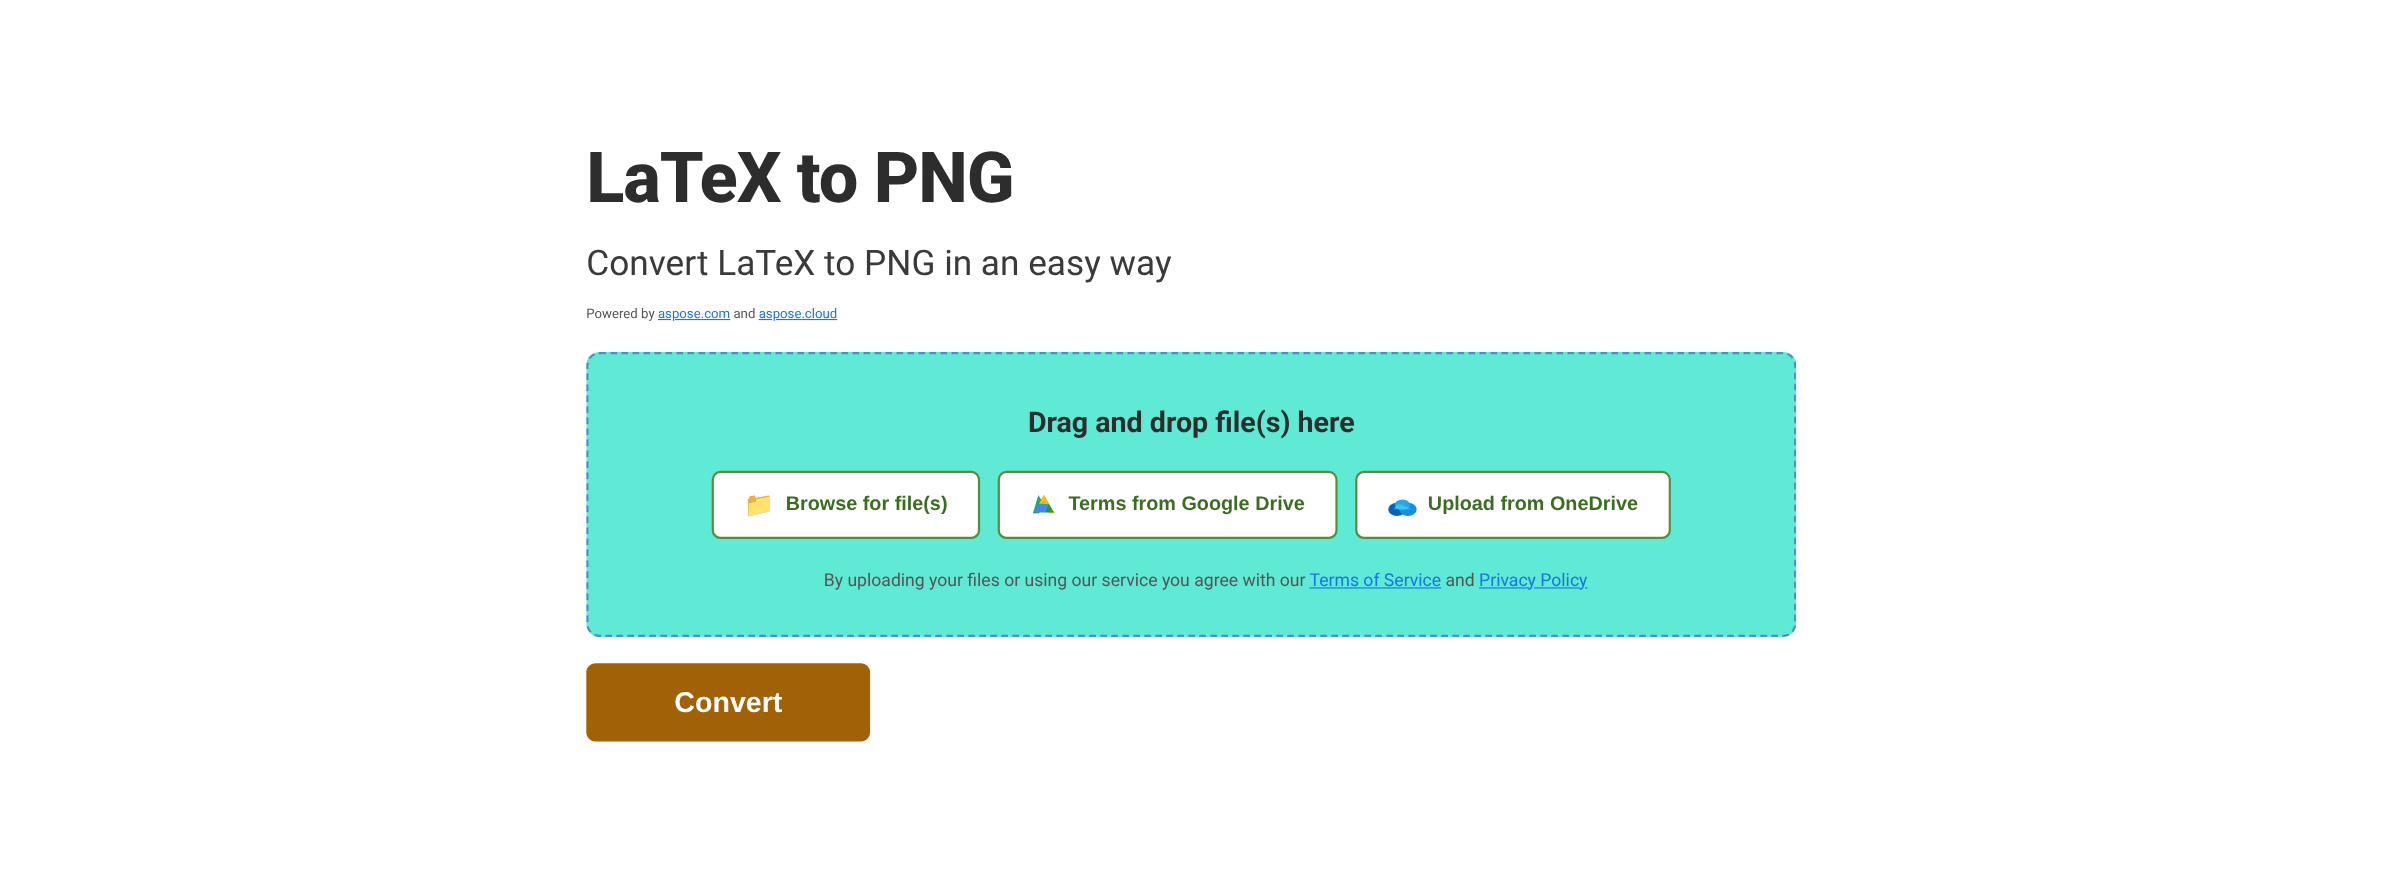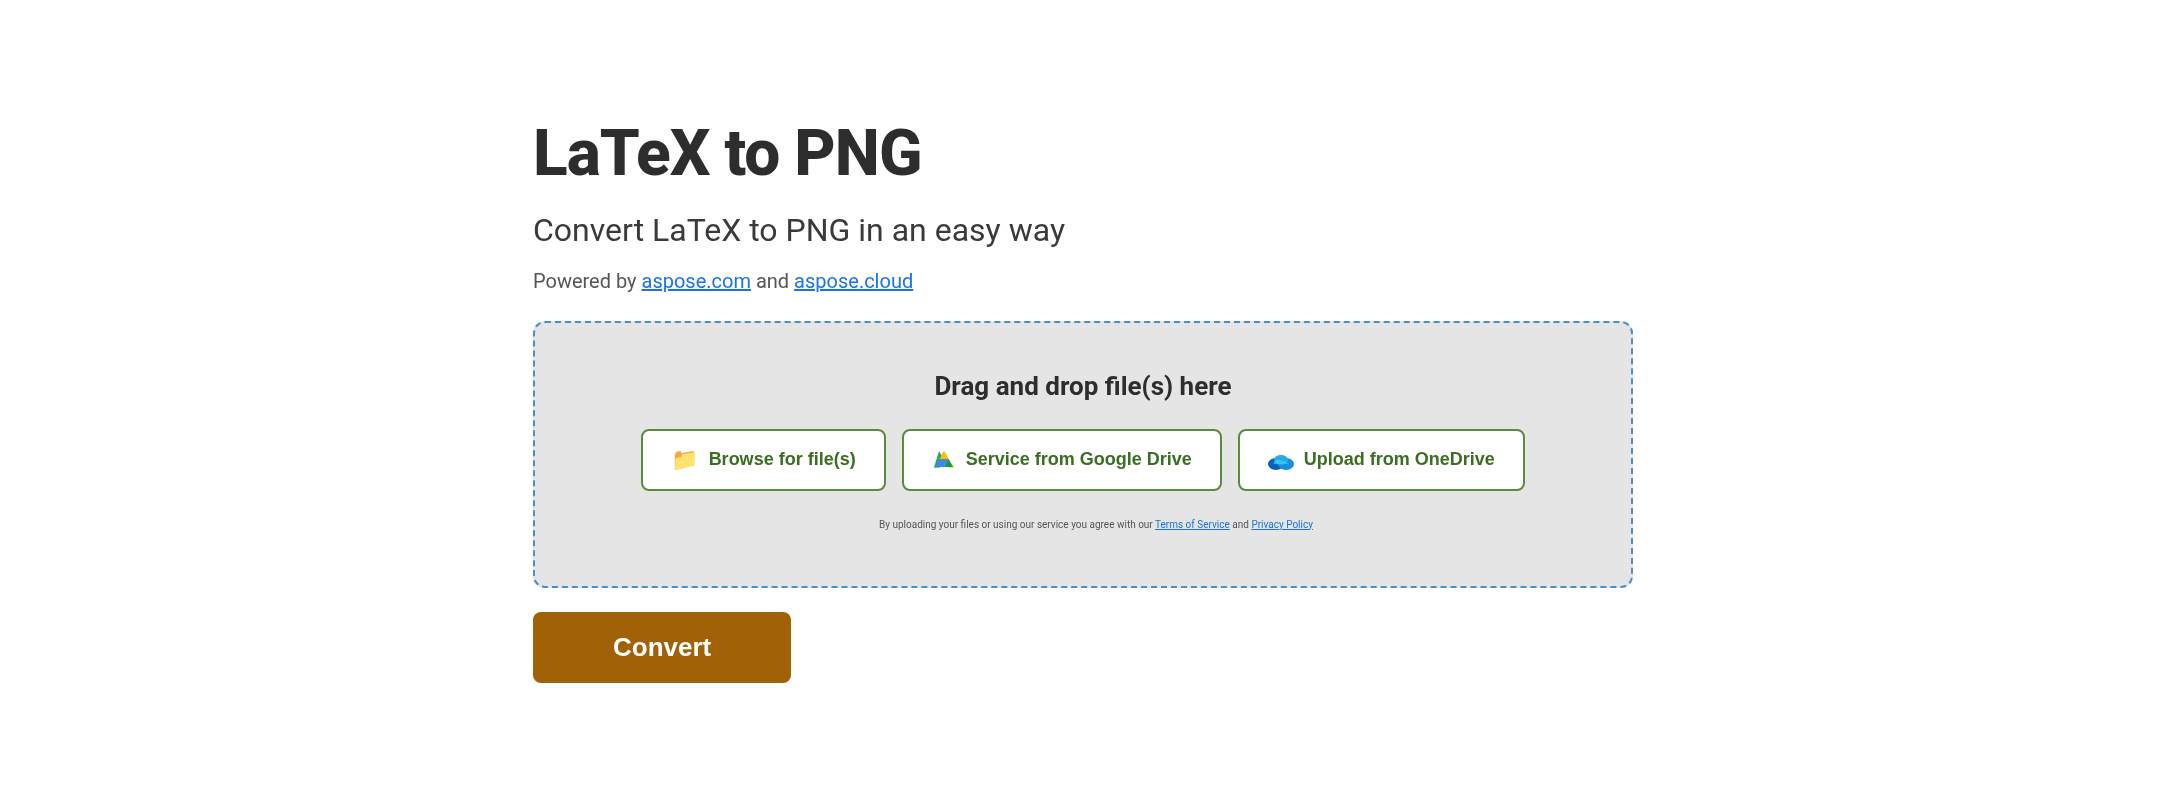--- a/index.html
+++ b/index.html
@@ -38,37 +38,37 @@
 
     .subtitle {
       font-size: 32px;
       font-weight: 400;
       color: #3a3a3a;
       text-align: center;
       margin-top: 4px;
     }
 
     .powered-by {
-      font-size: 20px;
+      font-size: 12px;
       color: #555;
       text-align: center;
       margin-top: 4px;
     }
 
     .powered-by a {
       color: #1a73e8;
       text-decoration: underline;
     }
 
     .drop-zone {
       width: 100%;
-      background-color: #e5e5e5;
+      background-color: #5eead4;
       border: 2.5px dashed #4a90c4;
       border-radius: 12px;
-      padding: 48px 40px 56px 40px;
+      padding: 48px 40px 40px 40px;
       display: flex;
       flex-direction: column;
       align-items: center;
       gap: 28px;
       margin-top: 12px;
     }
 
     .drop-label {
       font-size: 26px;
       font-weight: 700;
@@ -101,21 +101,21 @@
     }
 
     .upload-btn .btn-icon {
       font-size: 22px;
       display: flex;
       align-items: center;
       justify-content: center;
     }
 
     .terms-text {
-      font-size: 10px;
+      font-size: 16px;
       color: #555;
       text-align: center;
       margin-left: 26px;
     }
 
     .terms-text a {
       color: #1a73e8;
       text-decoration: underline;
     }
 
@@ -196,21 +196,21 @@
             <path d="M7.5 2L12 3L7 11.5L2 19.5H7.5L12 11.5L16.5 19.5H22L16.5 2H7.5Z" fill="none"></path>
 
             <g>
               <path d="M3 19L7.5 11H16.5L12 19H3Z" fill="#4285F4"></path>
               <path d="M7.5 11L12 3L16.5 11H7.5Z" fill="#FBBC04"></path>
               <path d="M16.5 11L21 19H12L16.5 11Z" fill="#0F9D58" opacity="0"></path>
               <path d="M12 3L16.5 11L21 19H12L16.5 11L12 3Z" fill="#0F9D58"></path>
             </g>
           </svg>
         </span>
-        <span>Service from Google Drive</span>
+        <span>Terms from Google Drive</span>
       </button>
 
       <button class="upload-btn">
         <span class="btn-icon onedrive-icon">
           <svg width="26" height="20" viewBox="0 0 26 20" fill="none" xmlns="http://www.w3.org/2000/svg">
             <ellipse cx="8" cy="14" rx="8" ry="6" fill="#0364b8"></ellipse>
             <ellipse cx="18" cy="14" rx="8" ry="6" fill="#1490df"></ellipse>
             <ellipse cx="13" cy="10" rx="7" ry="5" fill="#28a8e0"></ellipse>
             <path d="M5 14 Q8 8 13 10 Q18 12 21 14 H5Z" fill="#50d9ff" opacity="0.5"></path>
           </svg>

